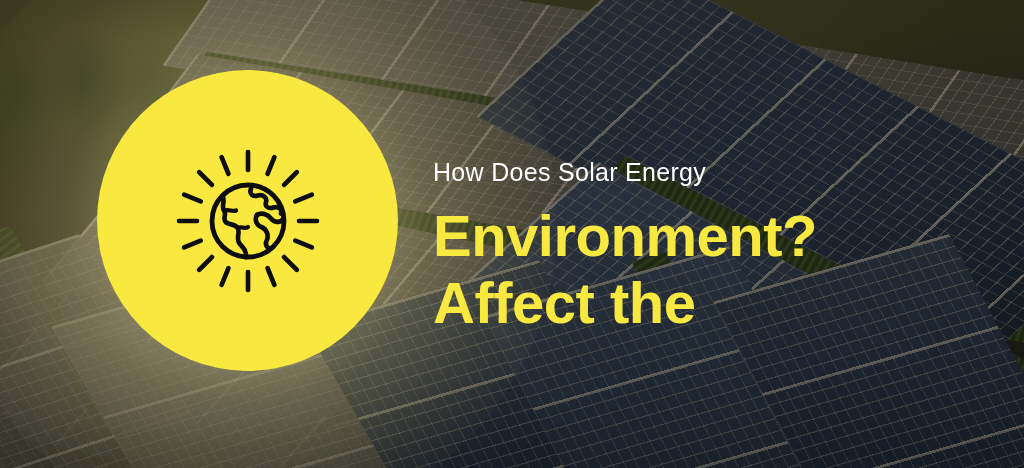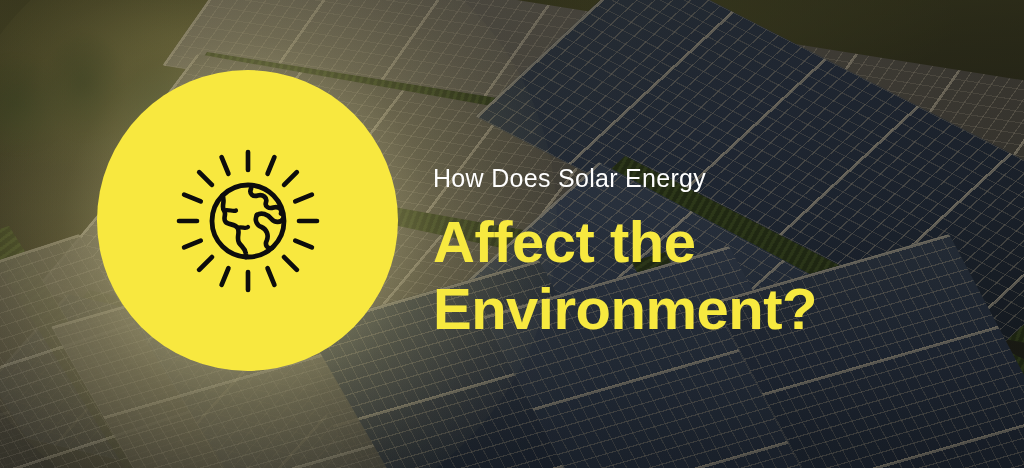--- a/index.html
+++ b/index.html
@@ -159,21 +159,21 @@
     display: flex;
     align-items: center;
     justify-content: center;
   }
   .sun-badge svg { display: block; }
 
   
   .copy {
     position: absolute;
     left: 433px;
-    top: 166px;
+    top: 160px;
     width: 560px;
   }
   .eyebrow {
     color: #ffffff;
     font-size: 25px;
     font-weight: normal;
     letter-spacing: 0.3px;
     line-height: 1;
     margin: 0 0 17px 0;
     white-space: nowrap;
@@ -273,18 +273,18 @@
             <line x1="37.0" y1="126.1" x2="14.8" y2="135.2"></line>
           </g>
         </g>
       </svg>
     </span>
   </div>
 
   <div class="copy">
     <p class="eyebrow">How Does Solar Energy</p>
     <h1 class="headline">
+      <span>Environment?</span>
       <span>Affect the</span>
-      <span>Environment?</span>
     </h1>
   </div>
 
 </div>
 
 </body></html>

